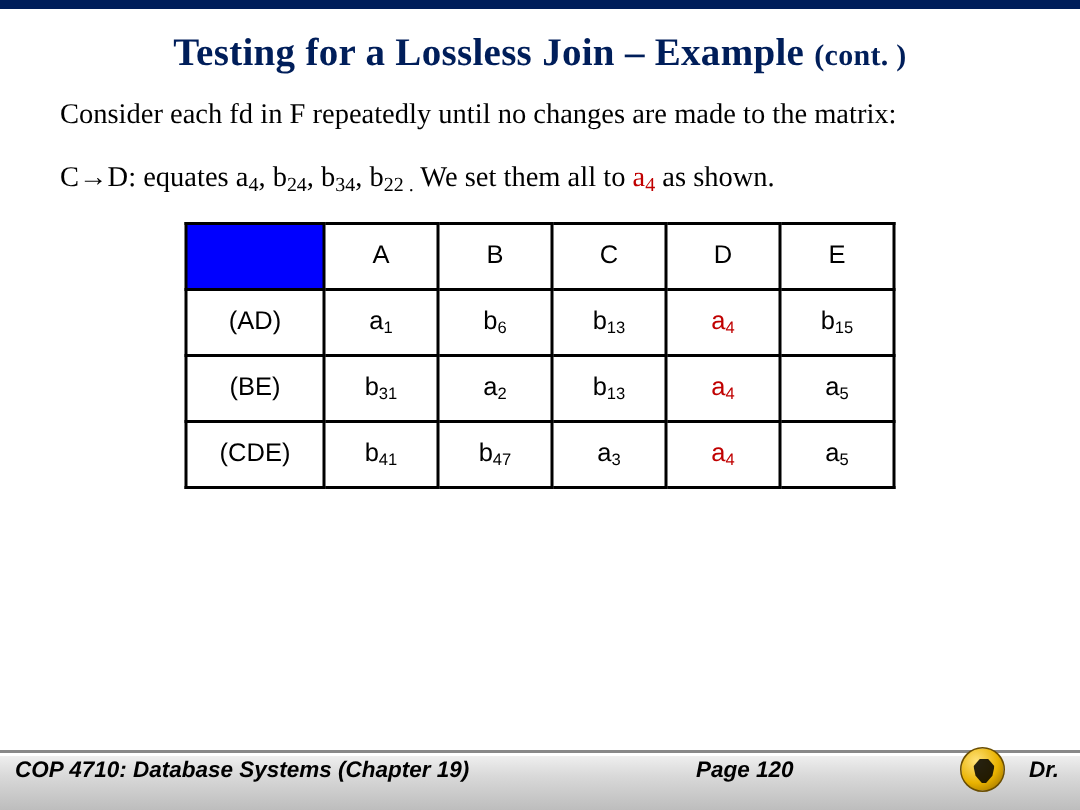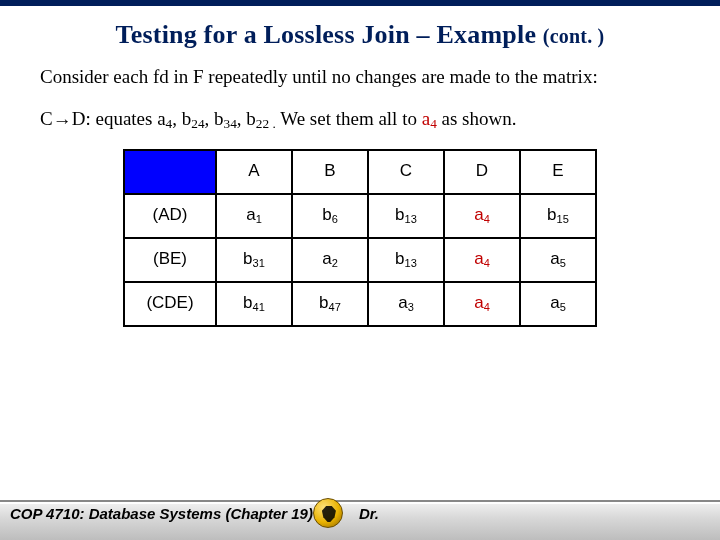--- a/index.html
+++ b/index.html
@@ -138,19 +138,20 @@
               <td><span class="red">a</span><sub class="red">4</sub></td>
               <td><span>a</span><sub>5</sub></td>
             </tr>
           </tbody>
       </table>
     </div>
   </div>
 
   <div class="footer">
     <div class="left">COP 4710: Database Systems  (Chapter 19)</div>
+    <div class="mid">Page 120</div>
     <div class="right">
       <div class="logo"></div>
       <span>Dr.</span>
     </div>
   </div>
 
 </div>
 
 </body></html>

